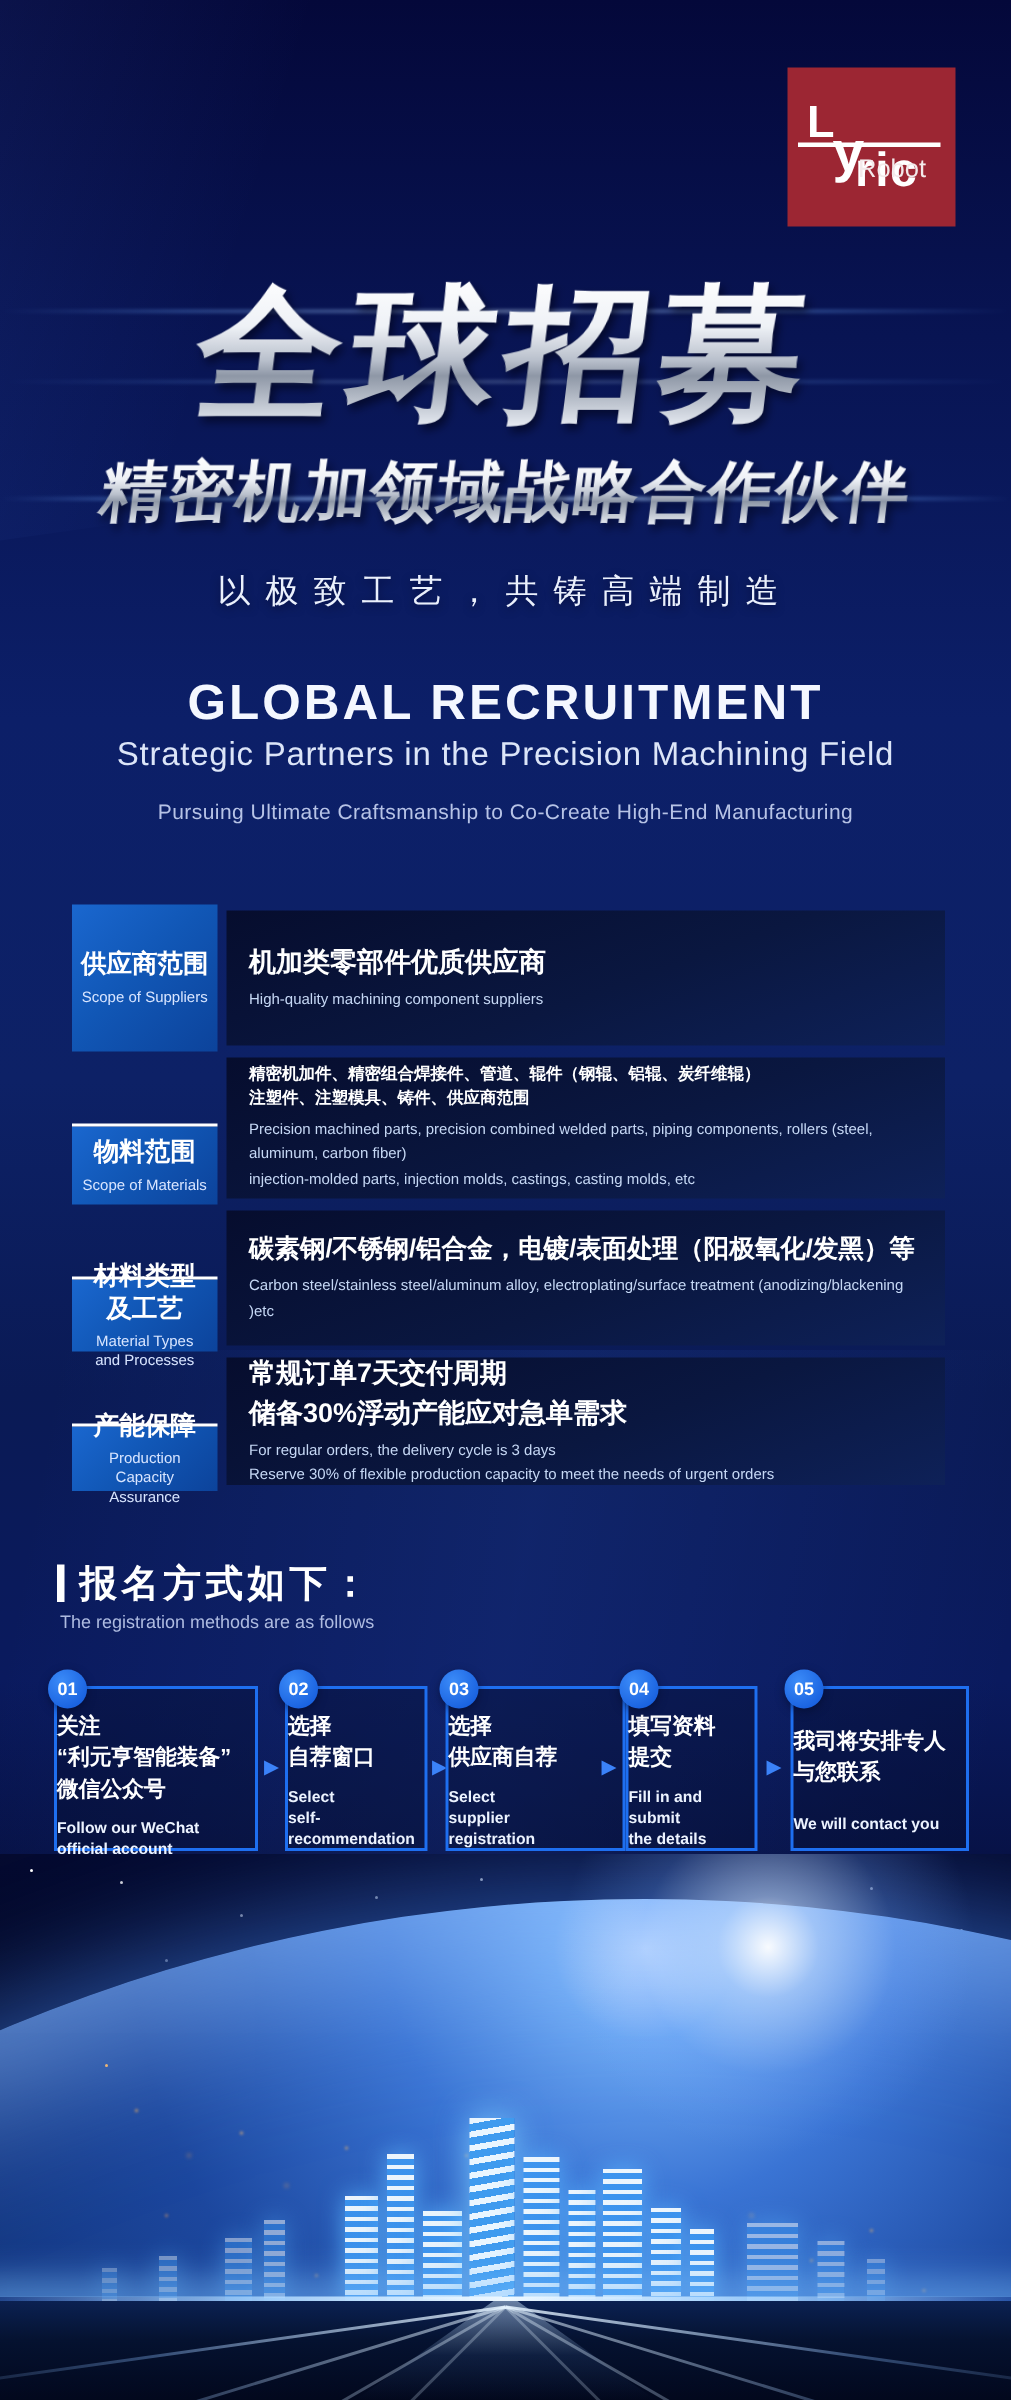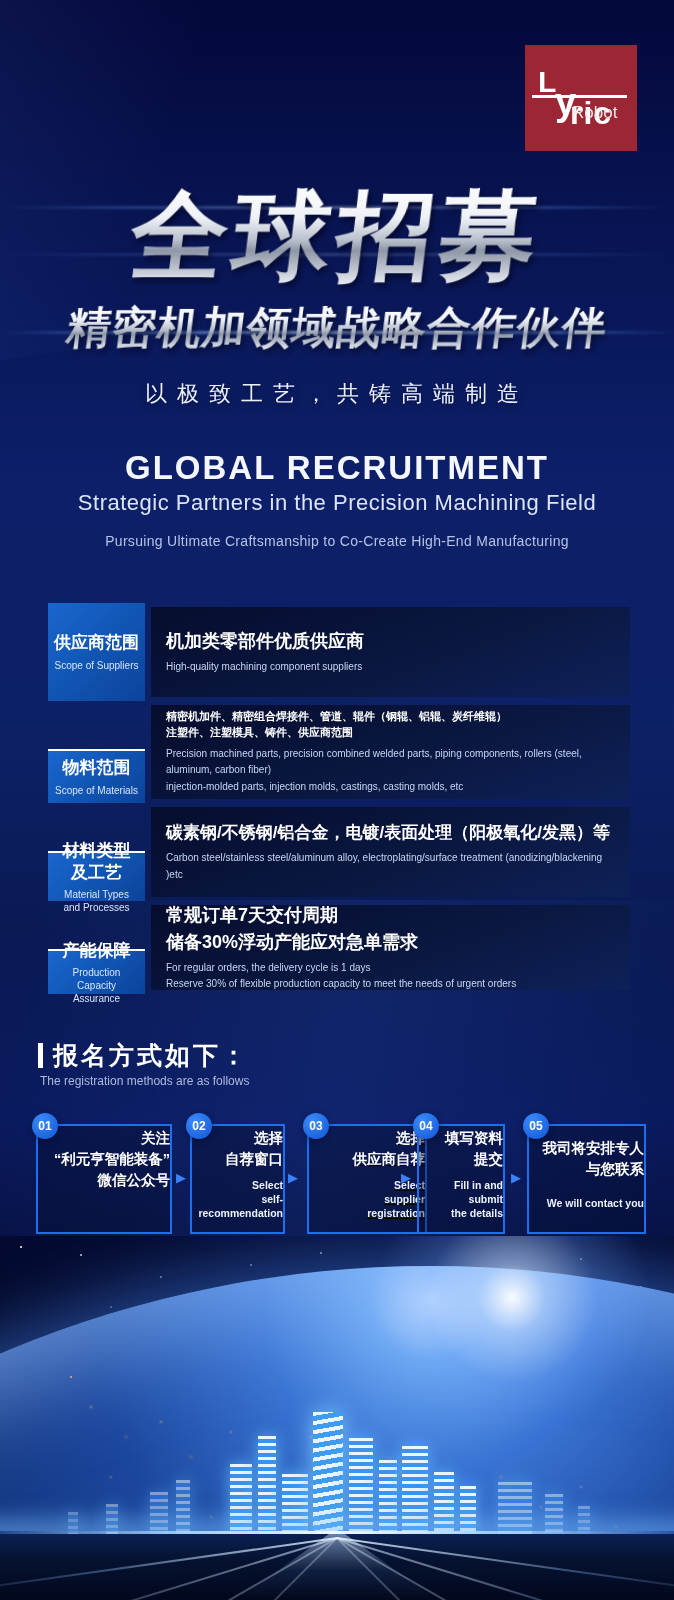--- a/index.html
+++ b/index.html
@@ -64,24 +64,24 @@
 
   
   .reg-heading { position:absolute; left:38px; top:1039px; display:flex; align-items:center; }
   .reg-bar { width:5px; height:25px; background:#fff; margin-right:10px; }
   .reg-title { font-size:25px; font-weight:bold; color:#fff; letter-spacing:3px; }
   .reg-sub { position:absolute; left:40px; top:1074px; font-size:12px; color:#aebbe0; }
 
   
   .steps { position:absolute; left:0; top:1124px; width:674px; height:110px; }
   .step { position:absolute; top:0; height:110px; border:2px solid #1e6ff0; background:rgba(4,12,46,.38);
-    text-align:right; padding-top:2px; }
+    text-align:left; padding-top:15px; }
   .step1 { left:36px;  width:136px; }
   .step2 { left:190px; width:95px; }
-  .step3 { left:307px; width:120px;text-decoration:underline; }
+  .step3 { left:297px; width:120px; }
   .step4 { left:417px; width:88px; }
   .step5 { left:527px; width:119px; }
   .step-num { position:absolute; left:-6px; top:-13px; width:26px; height:26px; border-radius:50%;
     background:radial-gradient(circle at 35% 30%, #3b8bf8, #0f55d8); color:#fff; font-size:12px; font-weight:bold;
     display:flex; align-items:center; justify-content:center; box-shadow:0 2px 6px rgba(0,10,40,.5); }
   .step-cn { font-size:14.5px; font-weight:bold; color:#fff; line-height:1.45; }
   .step-en { font-size:10.5px; font-weight:bold; color:#ecf3ff; line-height:1.35; margin-top:8px; }
   .step5 .step-cn { margin-top:10px; }
   .step5 .step-en { margin-top:16px; }
   .arrow { position:absolute; top:46px; font-size:13px; color:#3b82f8; }
@@ -212,40 +212,45 @@
         <div class="label-cn">产能保障</div>
         <div class="label-en">
           <span>Production Capacity</span><br>
           <span>Assurance</span>
         </div>
       </div>
       <div class="right">
         <div class="cell-cn">常规订单7天交付周期</div>
         <div class="cell-cn">储备30%浮动产能应对急单需求</div>
         <div class="cell-en">
-          <span>For regular orders, the delivery cycle is 1 days</span><br>
+          <span>For regular orders, the delivery cycle is 3 days</span><br>
           <span>Reserve 30% of flexible production capacity to meet the needs of urgent orders</span>
         </div>
       </div>
     </div>
   </div>
 
   <div class="reg-heading">
     <span class="reg-bar"></span>
     <span class="reg-title">报名方式如下：</span>
   </div>
   <div class="reg-sub">The registration methods are as follows</div>
 
   <div class="steps">
     <div class="step step1">
       <div class="step-num">01</div>
       <div class="step-cn">
         <span>关注</span><br>
         <span>“利元亨智能装备”</span><br>
         <span>微信公众号</span>
+      </div>
+      <div class="step-en">
+        <span>Follow our WeChat</span><br>
+        <span>official account</span><br>
+        <span>"LyricRobot”</span>
       </div>
     </div>
     <span class="arrow arrow1">▶</span>
     <div class="step step2">
       <div class="step-num">02</div>
       <div class="step-cn">
         <span>选择</span><br>
         <span>自荐窗口</span>
       </div>
       <div class="step-en">

